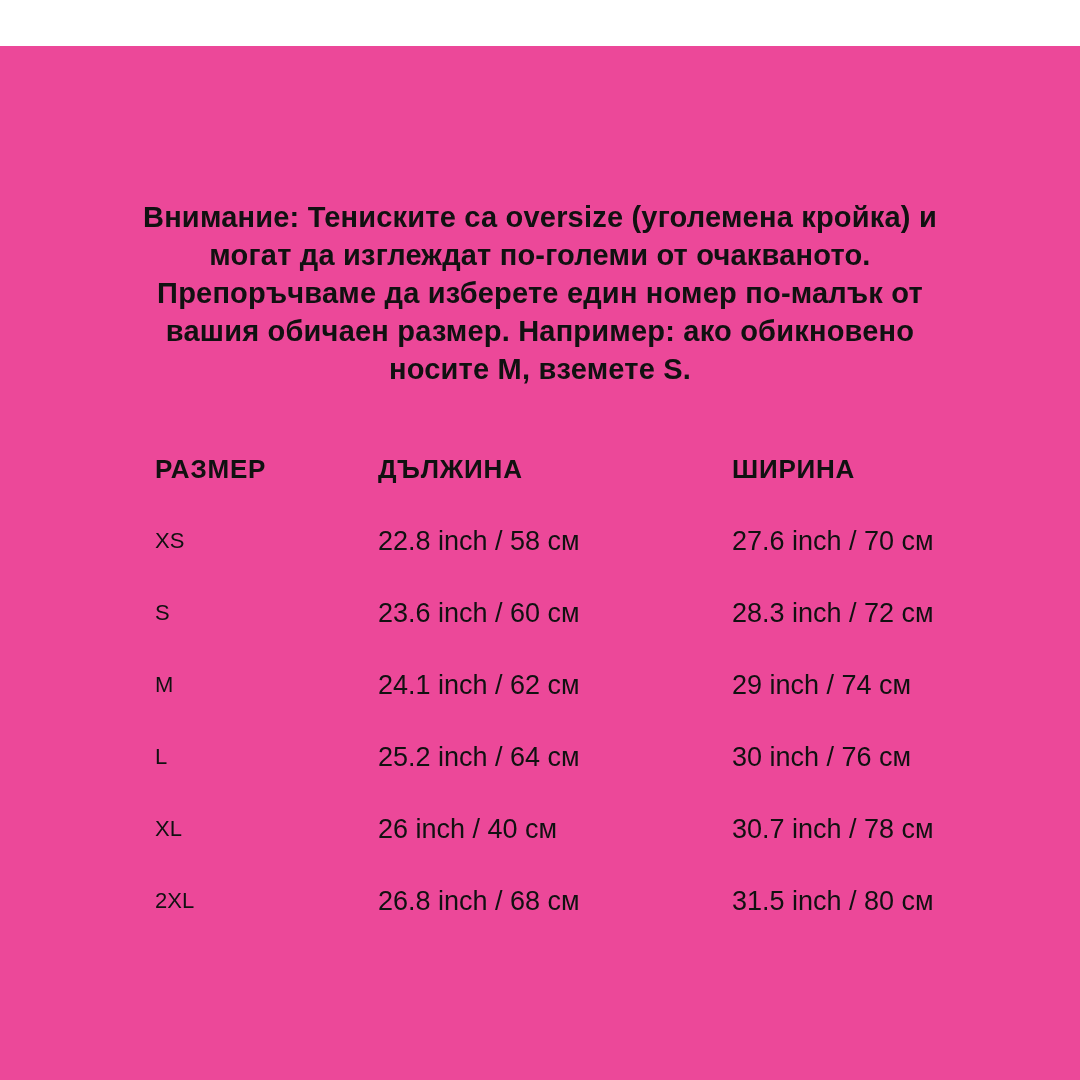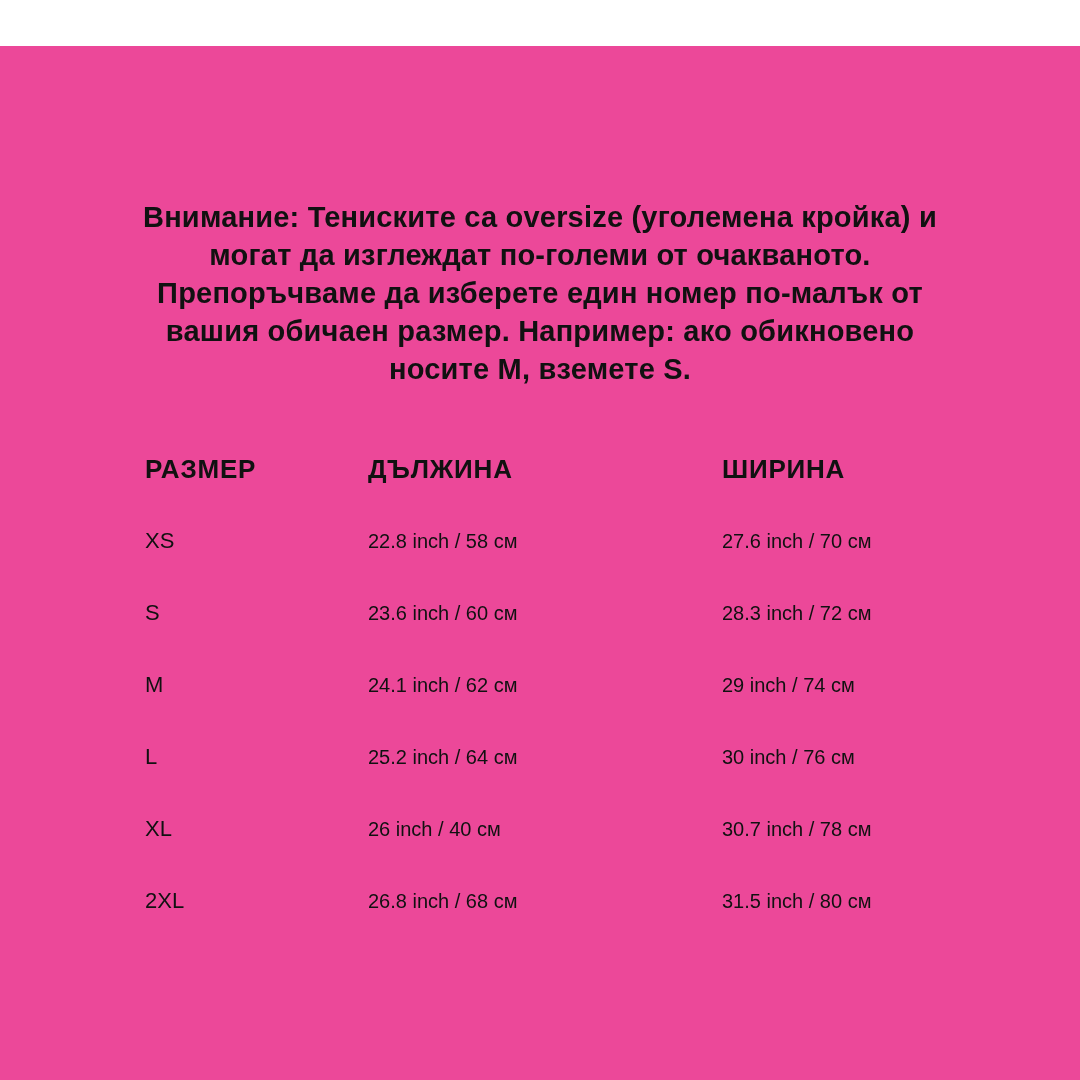--- a/index.html
+++ b/index.html
@@ -26,30 +26,30 @@
     text-align: center;
     font-size: 29px;
     line-height: 38px;
     font-weight: 700;
     letter-spacing: 0.2px;
     color: #111111;
   }
   .size-table {
     position: absolute;
     top: 387px;
-    left: 145px;
+    left: 155px;
     width: 790px;
     display: grid;
     grid-template-columns: 223px 354px 1fr;
     grid-auto-rows: 72px;
   }
   .size-table .cell {
     display: flex;
     align-items: center;
-    font-size: 20px;
+    font-size: 27px;
     color: #111111;
     white-space: nowrap;
   }
   .size-table .head {
     font-weight: 700;
     font-size: 26px;
     letter-spacing: 0.8px;
   }
   .size-table .size-label {
     font-size: 22px;

